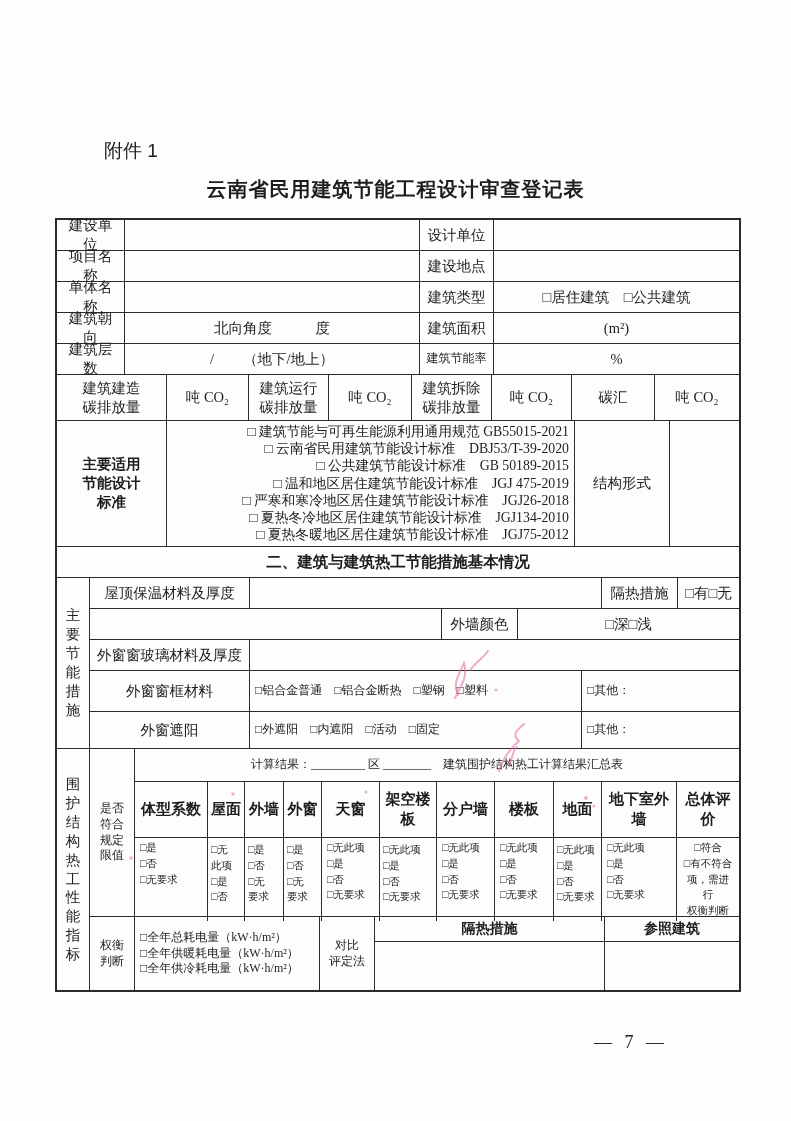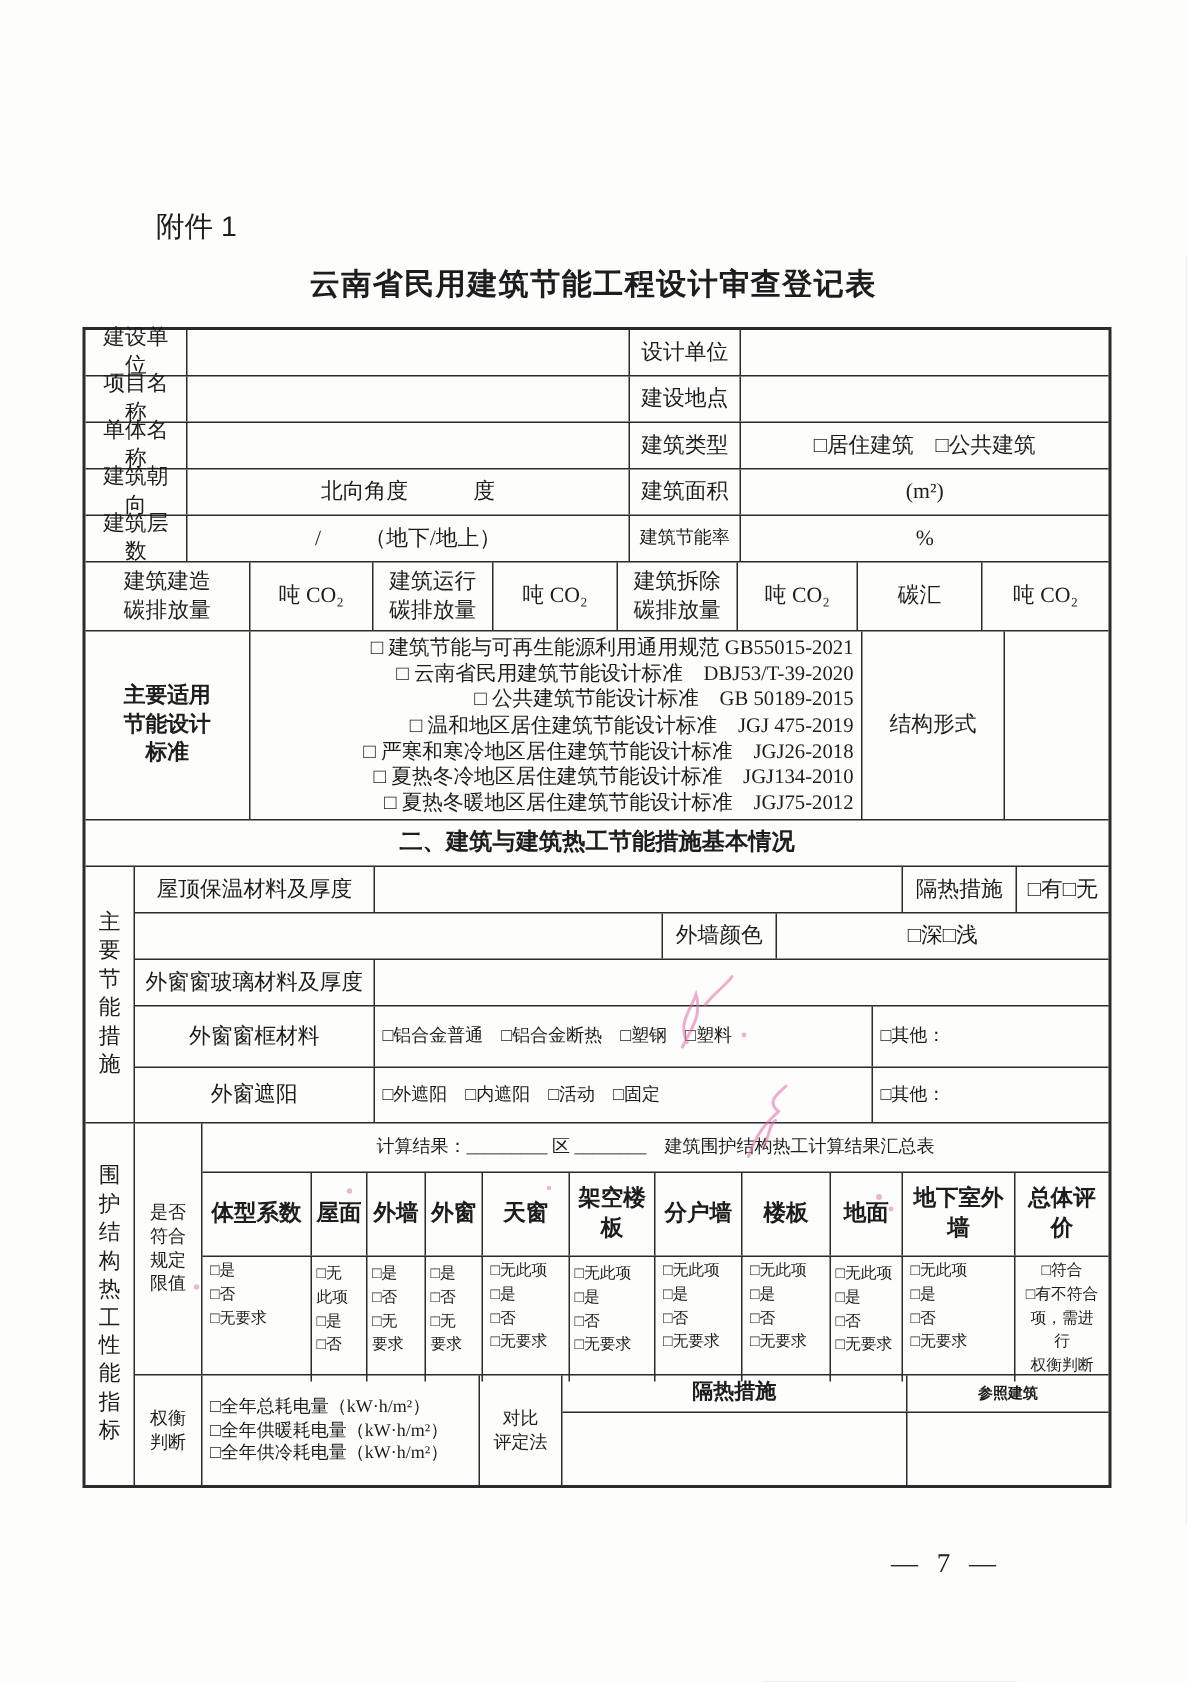--- a/index.html
+++ b/index.html
@@ -230,21 +230,21 @@
           <div class="c ctr small" style="width:45px;padding:2px">权衡
 判断</div>
           <div class="c small" style="width:185px">□全年总耗电量（kW·h/m²）
 □全年供暖耗电量（kW·h/m²）
 □全年供冷耗电量（kW·h/m²）</div>
           <div class="c ctr small" style="width:55px;padding:2px">对比
 评定法</div>
           <div class="col nbr">
             <div class="r" style="height:24px">
               <div class="c ctr colhd" style="width:230px;font-size:14px">隔热措施</div>
-              <div class="c fx nbr ctr colhd" style="font-size:10px">参照建筑</div>
+              <div class="c fx nbr ctr colhd" style="font-size:14px">参照建筑</div>
             </div>
             <div class="r nbb" style="flex:1">
               <div class="c" style="width:230px"></div>
               <div class="c fx nbr"></div>
             </div>
           </div>
         </div>
 
       </div>
     </div>

